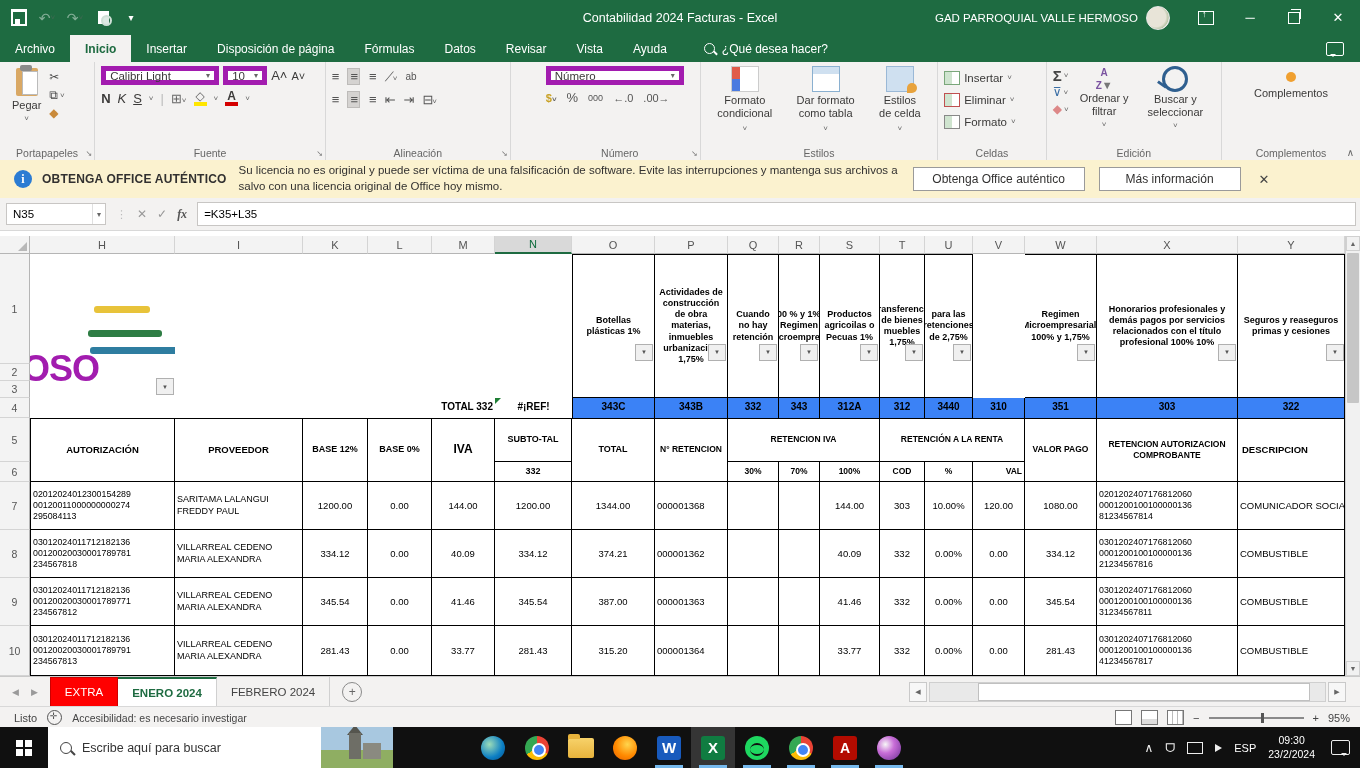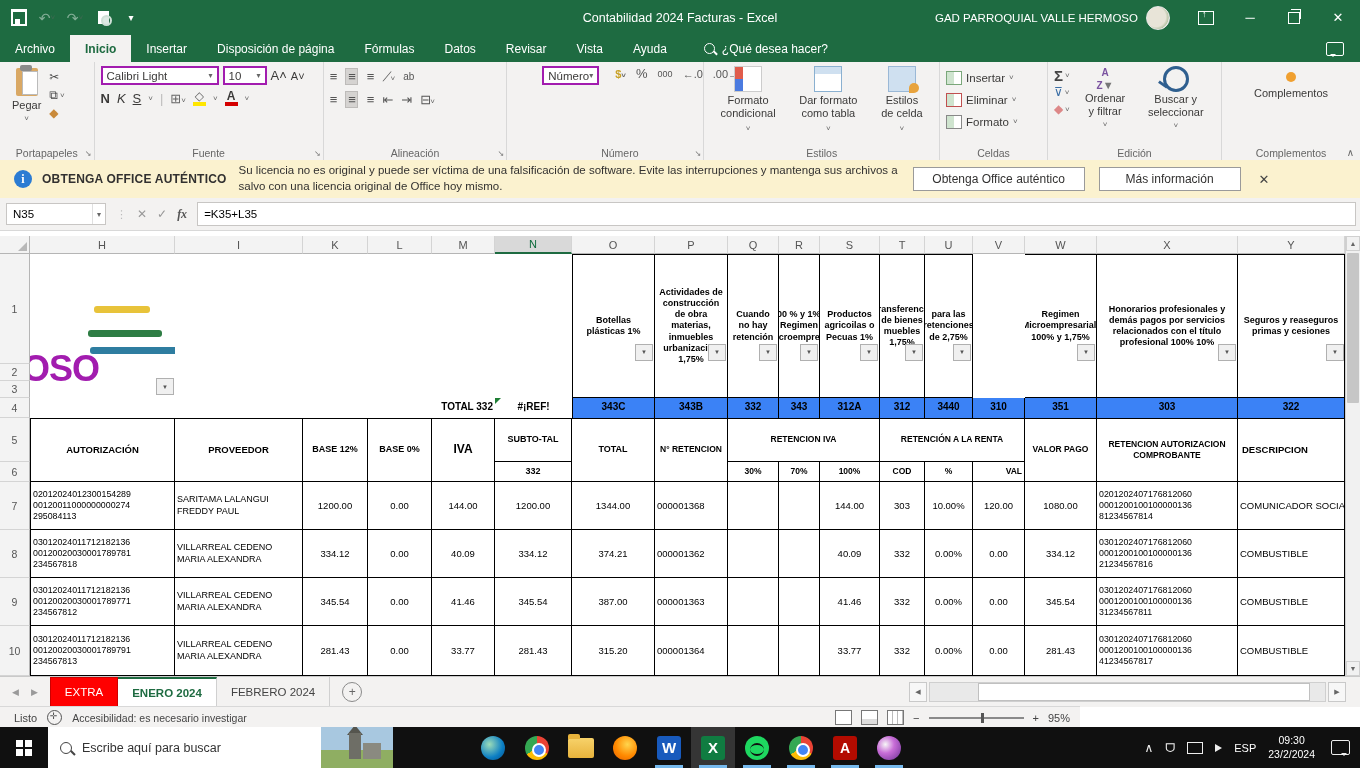--- a/index.html
+++ b/index.html
@@ -37,21 +37,21 @@
   .rgroup{position:relative;border-right:1px solid #d8d8d8;padding:4px 6px 16px 6px;display:flex;align-items:flex-start;}
   .glabel{position:absolute;bottom:1px;left:0;right:0;text-align:center;font-size:10.5px;color:#666;}
   .launcher{position:absolute;right:2px;bottom:2px;font-size:8px;color:#777;}
   .bigbtn{display:flex;flex-direction:column;align-items:center;justify-content:flex-start;gap:3px;padding:2px 6px;font-size:11px;}
   .clipicon{width:22px;height:28px;background:#d9a864;border-radius:2px;position:relative;}
   .clipicon::before{content:"";position:absolute;left:4px;top:-3px;width:12px;height:6px;background:#8b8b8b;border-radius:2px;}
   .clipicon::after{content:"";position:absolute;left:6px;top:3px;width:14px;height:22px;background:#fff;border:1px solid #bbb;}
   .minicol{display:flex;flex-direction:column;gap:4px;margin-left:2px;padding-top:4px;}
   .mini{font-size:12px;line-height:13px;height:14px;display:flex;align-items:center;gap:2px;color:#444;}
   .caret{font-size:8px;color:#666;}
-  .combo{background:#fff;border:2px solid #a21caf;display:flex;align-items:center;justify-content:space-between;font-size:11.5px;padding:1px 4px;height:19px;box-sizing:border-box;}
+  .combo{background:#fff;border:5px solid #a21caf;display:flex;align-items:center;justify-content:space-between;font-size:11.5px;padding:1px 4px;height:19px;box-sizing:border-box;}
   .fontrow2{display:flex;align-items:center;gap:7px;margin-top:6px;font-size:13px;}
   .bold{font-weight:bold;}
   .ital{font-style:italic;}
   .undl{text-decoration:underline;}
   .swatchA{display:inline-flex;flex-direction:column;align-items:center;line-height:11px;font-size:12px;}
   .bar{width:13px;height:4px;}
   .alignicon{font-size:13px;color:#555;letter-spacing:-1px;}
   .alsel{background:#d5d3d1;border:1px solid #bdbbb9;padding:0 2px;}
   .stylebtn{display:flex;flex-direction:column;align-items:center;gap:2px;font-size:11px;padding:0 8px;text-align:center;line-height:13px;}
   .cficon{width:26px;height:24px;background:#fff;border:1px solid #ccc;display:grid;grid-template-columns:8px 1fr;}
@@ -122,21 +122,21 @@
   .snav{display:flex;align-items:center;gap:12px;padding:0 12px;color:#9a9a9a;font-size:9px;}
   .stab{display:flex;align-items:center;padding:0 14px;border-right:1px solid #d0d0d0;}
   .stab.red{background:#ff0000;color:#fff;border:1px solid #c00;}
   .stab.active{background:#fff;color:#1e6b41;font-weight:bold;border-top:2px solid #1e6b41;}
   .addsheet{width:18px;height:18px;border:1px solid #8a8a8a;border-radius:50%;align-self:center;margin-left:12px;display:flex;align-items:center;justify-content:center;font-size:12px;color:#666;}
   .hsarea{margin-left:auto;display:flex;align-items:center;gap:2px;padding-right:14px;}
   .hsbtn{width:16px;height:18px;border:1px solid #c9c9c9;background:#f7f7f7;display:flex;align-items:center;justify-content:center;font-size:7px;color:#666;}
   .hstrack{width:395px;height:18px;background:#e9e9e9;border:1px solid #cfcfcf;position:relative;}
   .hsthumb{position:absolute;left:48px;top:0;height:16px;width:330px;background:#fff;border:1px solid #c0c0c0;}
   
-  .statusbar{position:absolute;left:0;top:706px;width:1080px;height:21px;background:#f3f2f1;border-top:1px solid #d8d8d8;display:flex;font-size:11px;color:#444;}
+  .statusbar{position:absolute;left:0;top:706px;width:1360px;height:21px;background:#f3f2f1;border-top:1px solid #d8d8d8;display:flex;font-size:11px;color:#444;}
   .stleft{display:flex;align-items:center;gap:10px;padding-left:14px;}
   .accico{width:13px;height:13px;border:1.2px solid #555;border-radius:50%;position:relative;display:inline-block;}
   .accico::after{content:"✛";position:absolute;left:1.5px;top:-0.5px;font-size:9px;color:#555;}
   .stright{margin-left:auto;display:flex;align-items:center;gap:9px;padding-right:10px;}
   .viewico{width:15px;height:13px;border:1px solid #777;background:#fff;display:inline-block;}
   .viewico.v2{background:linear-gradient(#fff 60%,#ddd 60%);}
   .viewico.v3{background:repeating-linear-gradient(90deg,#fff 0 4px,#bbb 4px 5px);}
   .zslider{width:95px;height:2px;background:#8a8a8a;position:relative;display:inline-block;}
   .zthumb{position:absolute;left:52px;top:-4px;width:3px;height:10px;background:#555;}
   
@@ -292,21 +292,21 @@
         <span class="alignicon alsel">≡</span>
         <span class="alignicon">≡</span>
         <span class="alignicon">⇤</span>
         <span class="alignicon">⇥</span>
         <span class="alignicon">⊟<span class="caret">˅</span></span>
       </div>
       <span class="glabel">Alineación</span>
       <span class="launcher">↘</span>
     </div>
 
-    <div class="rgroup" style="width:155px;gap:16px;margin-left:29px;">
+    <div class="rgroup" style="width:155px;flex-direction:column;gap:5px;margin-left:29px;">
       <span class="combo" style="width:138px;">
           <span>Número</span>
           <span class="caret">▾</span>
         </span>
       <div style="display:flex;gap:10px;align-items:center;font-size:11px;color:#555;">
         <span style="color:#c9a227;font-weight:bold;">$<span class="caret">˅</span></span>
         <span style="font-size:13px;">%</span>
         <span style="font-size:9px;letter-spacing:0;">000</span>
         <span>←.0</span>
         <span>.00→</span>

